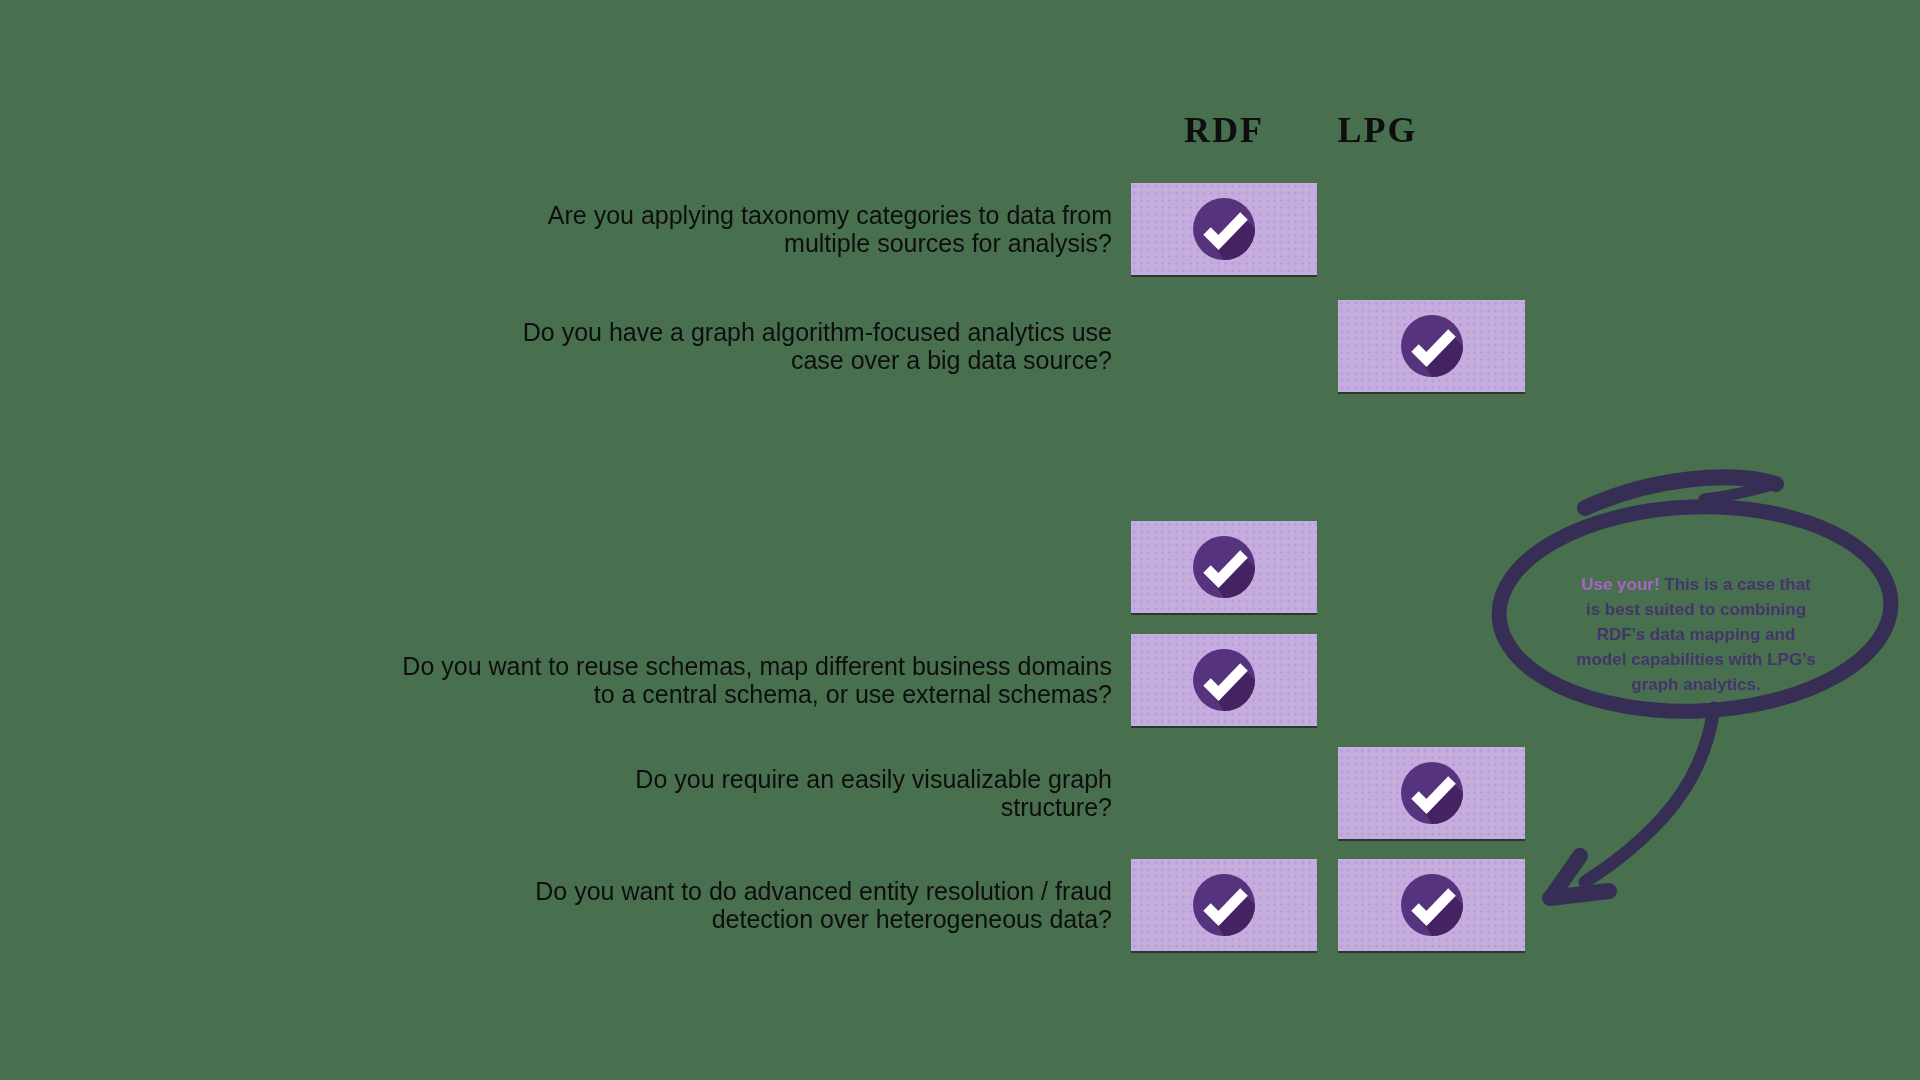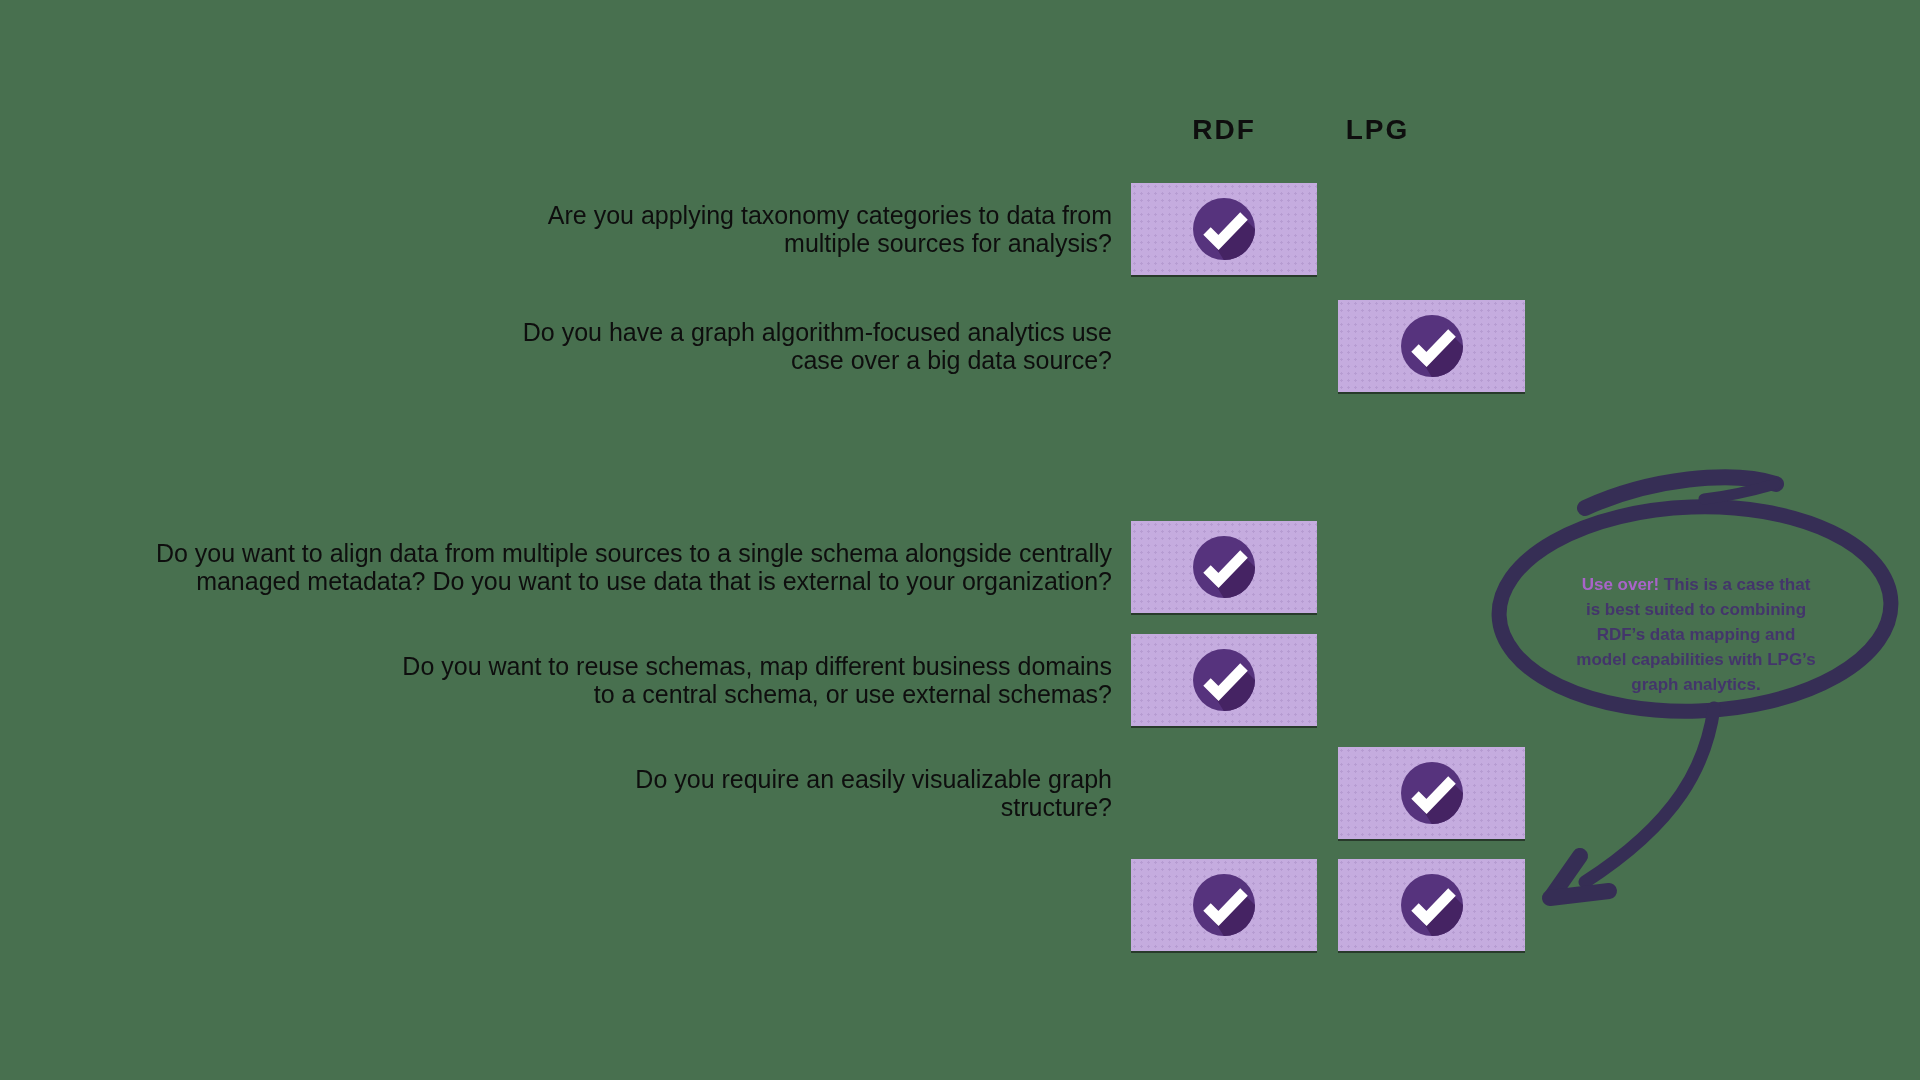--- a/index.html
+++ b/index.html
@@ -7,22 +7,22 @@
     position:relative;
     width:1920px;height:1080px;
     background:var(--bg,#48704F);
     overflow:hidden;
     font-family:"Liberation Sans",sans-serif;
   }
   
   .col-header{
     position:absolute;top:106px;height:48px;
     display:flex;align-items:center;justify-content:center;
-    font-family:Liberation Sans, sans-serif;
-    font-weight:800;font-size:28px;letter-spacing:2px;
+    font-family:Liberation Serif, serif;
+    font-weight:800;font-size:36px;letter-spacing:2px;
     color:var(--ink,#0E0E0E);
   }
   .col-header.rdf{left:1131px;width:186px;}
   .col-header.lpg{left:1284px;width:187px;}
   
   .row{position:absolute;left:0;right:0;height:92px;}
   .question{
     position:absolute;left:40px;right:808px;top:0;height:92px;
     display:flex;align-items:center;justify-content:flex-end;
     text-align:right;white-space:pre-line;
@@ -89,22 +89,20 @@
     <g clip-path="url(#ccl)">
       <path d="M -16,6 L -5,17 L 22,-9 L 62,31 L 24,69 Z" fill="var(--shadow,#452363)"></path>
     </g>
     <path d="M -17,2 L -5.5,13.5 L 20,-13" fill="none" stroke="var(--check,#FFFFFF)" stroke-width="10.5" stroke-linecap="butt"></path>
   </svg>
 </div>
   </div>
 
 
   <div class="row" style="top:521px">
-    <div class="question">Do you want to align data from multiple sources to a single schema alongside centrally
-managed metadata? Do you want to use data that is external to your organization?</div>
     <div class="cell rdf check-cell">
   <svg class="check-slot" viewBox="-31 -31 62 62" aria-hidden="true">
     <clipPath id="ccl">
             <circle r="31"></circle>
           </clipPath>
     <circle r="31" fill="var(--circle,#56337D)"></circle>
     <g clip-path="url(#ccl)">
       <path d="M -16,6 L -5,17 L 22,-9 L 62,31 L 24,69 Z" fill="var(--shadow,#452363)"></path>
     </g>
     <path d="M -17,2 L -5.5,13.5 L 20,-13" fill="none" stroke="var(--check,#FFFFFF)" stroke-width="10.5" stroke-linecap="butt"></path>
@@ -143,20 +141,22 @@
     <circle r="31" fill="var(--circle,#56337D)"></circle>
     <g clip-path="url(#ccl)">
       <path d="M -16,6 L -5,17 L 22,-9 L 62,31 L 24,69 Z" fill="var(--shadow,#452363)"></path>
     </g>
     <path d="M -17,2 L -5.5,13.5 L 20,-13" fill="none" stroke="var(--check,#FFFFFF)" stroke-width="10.5" stroke-linecap="butt"></path>
   </svg>
 </div>
   </div>
 
   <div class="row" style="top:859px">
+    <div class="question">Do you want to do advanced entity resolution / fraud
+detection over heterogeneous data?</div>
     <div class="cell rdf check-cell">
   <svg class="check-slot" viewBox="-31 -31 62 62" aria-hidden="true">
     <clipPath id="ccl">
             <circle r="31"></circle>
           </clipPath>
     <circle r="31" fill="var(--circle,#56337D)"></circle>
     <g clip-path="url(#ccl)">
       <path d="M -16,6 L -5,17 L 22,-9 L 62,31 L 24,69 Z" fill="var(--shadow,#452363)"></path>
     </g>
     <path d="M -17,2 L -5.5,13.5 L 20,-13" fill="none" stroke="var(--check,#FFFFFF)" stroke-width="10.5" stroke-linecap="butt"></path>
@@ -179,20 +179,20 @@
   <svg class="callout-svg" viewBox="0 0 1920 1080" aria-hidden="true">
     <ellipse cx="1695" cy="609" rx="196" ry="102" fill="none" stroke="var(--stroke,#362E55)" stroke-width="15" transform="rotate(-2 1695 609)"></ellipse>
     <path d="M 1585,508 C 1650,478 1732,470 1776,484" fill="none" stroke="var(--stroke,#362E55)" stroke-width="16" stroke-linecap="round"></path>
     <path d="M 1776,484 C 1748,492 1722,497 1704,499" fill="none" stroke="var(--stroke,#362E55)" stroke-width="11" stroke-linecap="round"></path>
     <path d="M 1714,708 C 1706,765 1678,822 1585,882" fill="none" stroke="var(--stroke,#362E55)" stroke-width="13" stroke-linecap="round"></path>
     <path d="M 1552,896 L 1580,856" fill="none" stroke="var(--stroke,#362E55)" stroke-width="16" stroke-linecap="round"></path>
     <path d="M 1550,898 L 1609,891" fill="none" stroke="var(--stroke,#362E55)" stroke-width="16" stroke-linecap="round"></path>
   </svg>
 
   <div class="callout-text">
-    <span class="hl">Use over!</span><span> This is a case that
+    <span class="hl">Use your!</span><span> This is a case that
 is best suited to combining
 RDF’s data mapping and
 model capabilities with LPG’s
 graph analytics.</span>
   </div>
 
 </div>
 
 </body></html>

